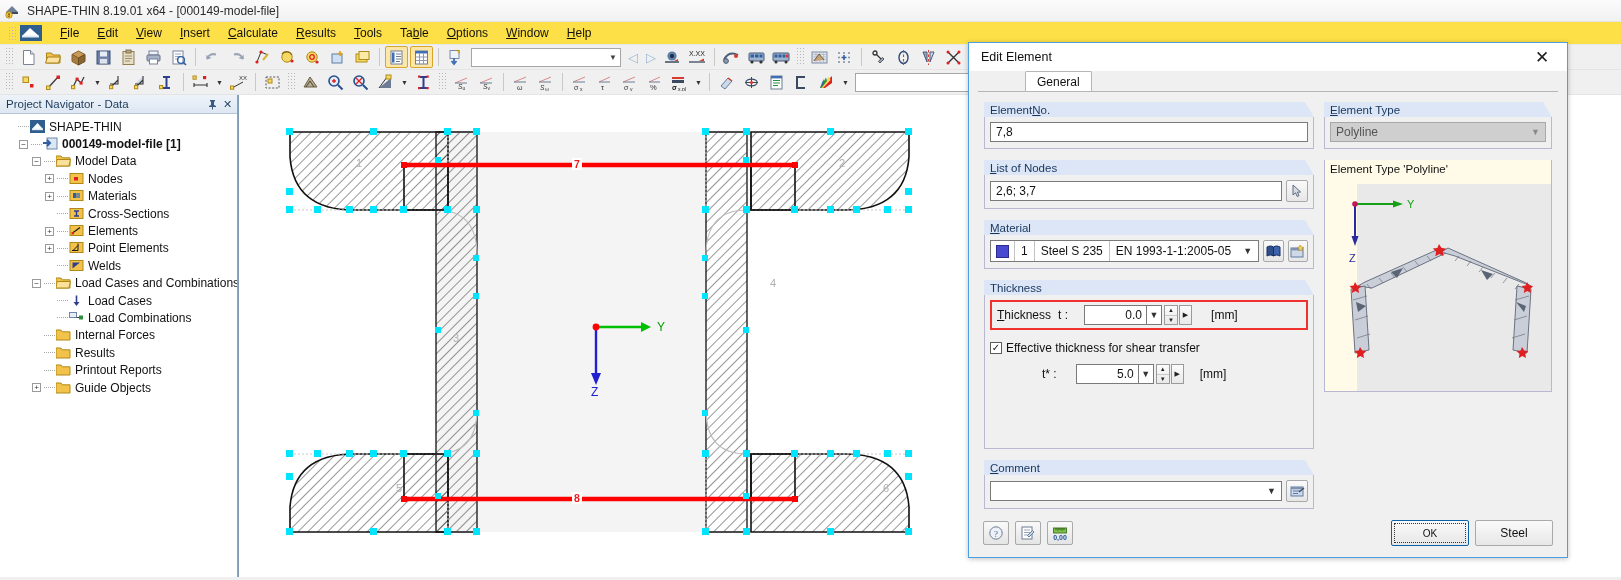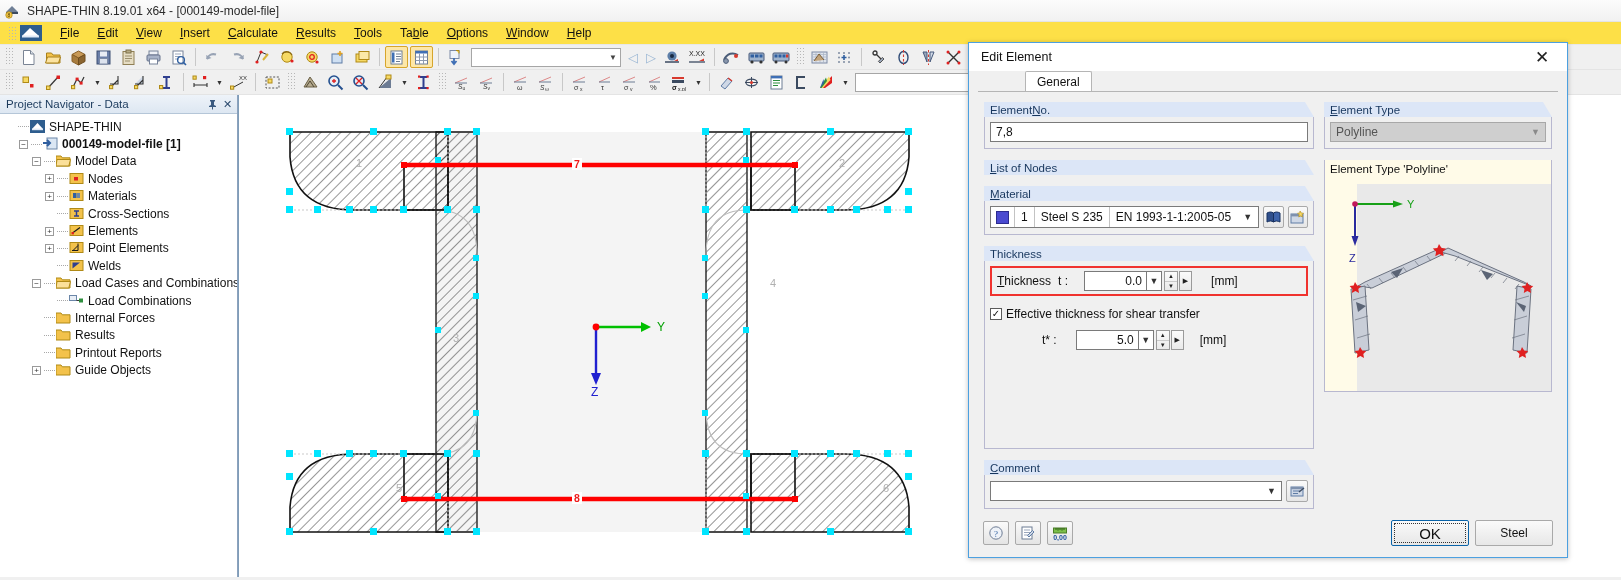--- a/index.html
+++ b/index.html
@@ -168,21 +168,21 @@
   #preview-head { background:#fffbe8; border:1px solid #b8b8d0; border-top:none;
     height:232px; position:relative; overflow:hidden; }
   #preview-label { position:absolute; left:5px; top:3px; font-size:11.5px; color:#111; z-index:3; }
   #preview-canvas { position:absolute; left:32px; top:24px; right:0; bottom:0;
     background:#e9e9e9; }
 
   #dlg-foot { height:48px; display:flex; align-items:center; padding:0 14px 0 14px; gap:6px; }
   .footbtn { width:26px;height:24px;border:1px solid #a9a9a9;
     background:linear-gradient(#fafafa,#e4e4e4); border-radius:2px;
     display:flex;align-items:center;justify-content:center; }
-  .okbtn { width:78px;height:26px; font-size:15px; color:#111;
+  .okbtn { width:78px;height:26px; font-size:10px; color:#111;
     border:1px solid #0a63a8; background:linear-gradient(#fafafa,#e7e7e7);
     display:flex;align-items:center;justify-content:center; outline:1px dotted #333;
     outline-offset:-4px; border-radius:2px; }
   .cnbtn { width:78px;height:26px; font-size:12px; color:#111;
     border:1px solid #a9a9a9; background:linear-gradient(#fafafa,#e7e7e7);
     display:flex;align-items:center;justify-content:center; border-radius:2px; }
   .spacer{flex:1;}
 
   
   .elnum { position:absolute; font-size:11px; color:#b0b0b0; }
@@ -815,20 +815,29 @@
           <span>Welds</span>
         </div>
         <div class="trow" style="padding-left: 30px;">
           <span class="tog">−</span>
           <span class="dots"></span>
           <span class="ic"><svg width="15" height="13" viewBox="0 0 15 13">
               <path d="M0 2h5l1.3 1.8H14V12H0z" fill="#f3c24b" stroke="#b08a16"></path>
               <path d="M1 5.5h13.5L12.8 12H0z" fill="#fbe09a" stroke="#b08a16"></path>
             </svg></span>
           <span>Load Cases and Combinations</span>
+        </div>
+        <div class="trow" style="padding-left: 43px;">
+          <span class="togspace"></span>
+          <span class="dots"></span>
+          <span class="ic"><svg width="15" height="13" viewBox="0 0 15 13">
+              <path d="M7.5 1.5v8" stroke="#2f3f8f" stroke-width="1.6"></path>
+              <path d="M4.5 8 7.5 12 10.5 8z" fill="#2f3f8f"></path>
+            </svg></span>
+          <span>Load Cases</span>
         </div>
         <div class="trow" style="padding-left: 43px;">
           <span class="togspace"></span>
           <span class="dots"></span>
           <span class="ic"><svg width="15" height="13" viewBox="0 0 15 13">
               <rect x="0.5" y="1.5" width="7" height="5" fill="#e8eef6" stroke="#6b86a8"></rect>
               <path d="M7.5 6.5 H12" stroke="#3a3a3a"></path>
               <rect x="10" y="4.5" width="4" height="4" fill="#2f8f3f"></rect>
             </svg></span>
           <span>Load Combinations</span>
@@ -1040,20 +1049,30 @@
         </div>
         <div class="grp-box">
           <div class="inp">7,8</div>
         </div>
       </div>
 
       <div class="grp">
         <div class="grp-h">
           <span class="uk">L</span>ist of Nodes
         </div>
+        <div class="grp-box">
+          <div class="row">
+            <div class="inp" style="flex:1;">2,6; 3,7</div>
+            <div class="sqbtn">
+              <svg width="14" height="14" viewBox="0 0 14 14">
+                  <path d="M3 1 L3 11 L5.5 8.8 L7.2 12.5 L9 11.6 L7.4 8.2 L10.6 8 Z" fill="#d6dbe3" stroke="#5e6a7d"></path>
+                </svg>
+            </div>
+          </div>
+        </div>
       </div>
 
       <div class="grp">
         <div class="grp-h">
           <span class="uk">M</span>aterial
         </div>
         <div class="grp-box">
           <div class="row">
             <div class="matrow">
               <span class="sw" style="background: rgb(74, 74, 208);"></span>

